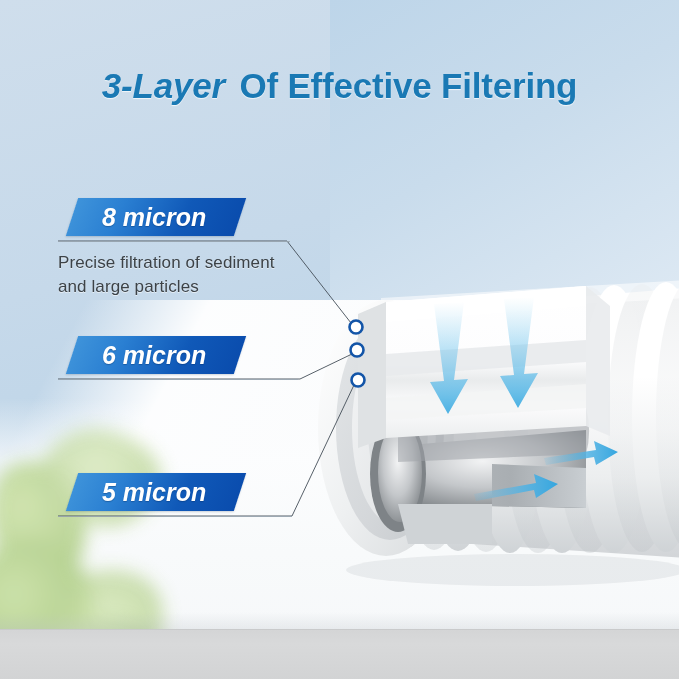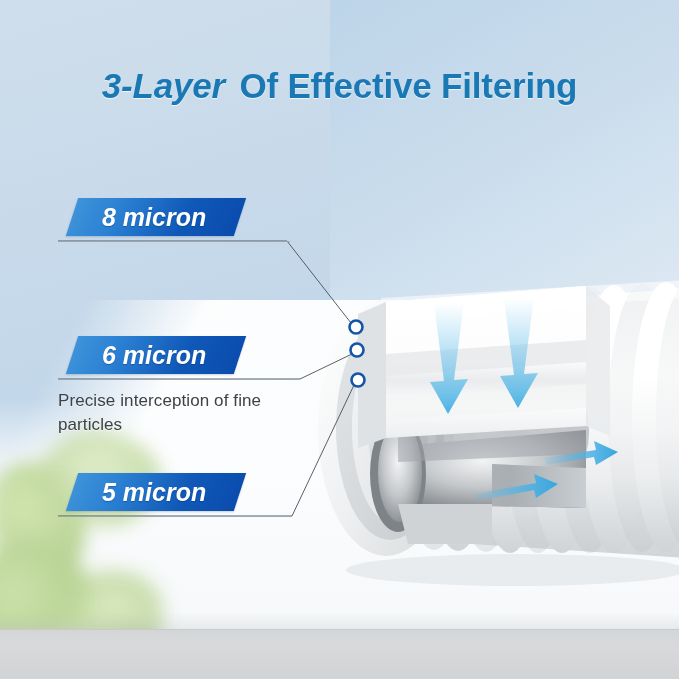--- a/index.html
+++ b/index.html
@@ -245,29 +245,29 @@
       <circle cx="357" cy="350" r="6.5" fill="#ffffff" stroke="#1355a8" stroke-width="2.6"></circle>
       <circle cx="358" cy="380" r="6.5" fill="#ffffff" stroke="#1355a8" stroke-width="2.6"></circle>
     </g>
   </svg>
 
   <div class="callout" style="left:58px;top:198px;width:250px;">
     <div class="badge-row">
       <div class="badge"><span>8 micron</span></div>
     </div>
     <div class="underline" style="width:232px;"></div>
+    <div class="desc">Precise filtration of sediment
+and large particles</div>
   </div>
 
   <div class="callout" style="left:58px;top:336px;width:250px;">
     <div class="badge-row">
       <div class="badge"><span>6 micron</span></div>
     </div>
     <div class="underline" style="width:240px;"></div>
-    <div class="desc">Precise interception of fine
-particles</div>
   </div>
 
   <div class="callout" style="left:58px;top:473px;width:300px;">
     <div class="badge-row">
       <div class="badge"><span>5 micron</span></div>
     </div>
     <div class="underline" style="width:234px;"></div>
   </div>
 
 </div>

